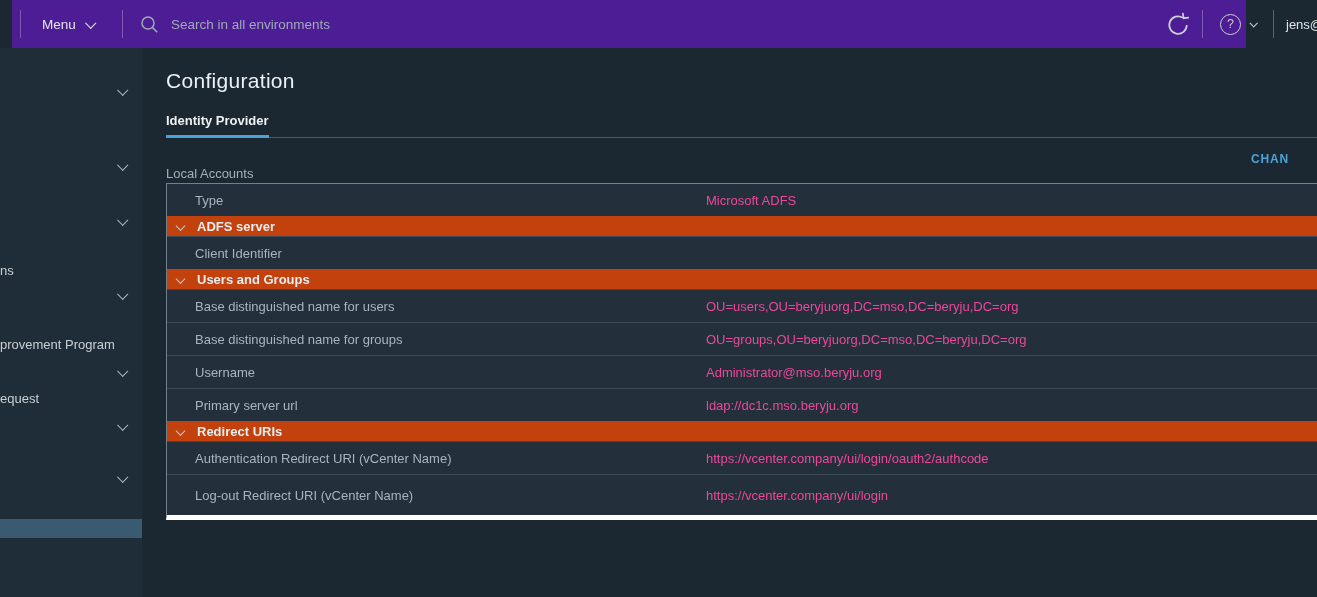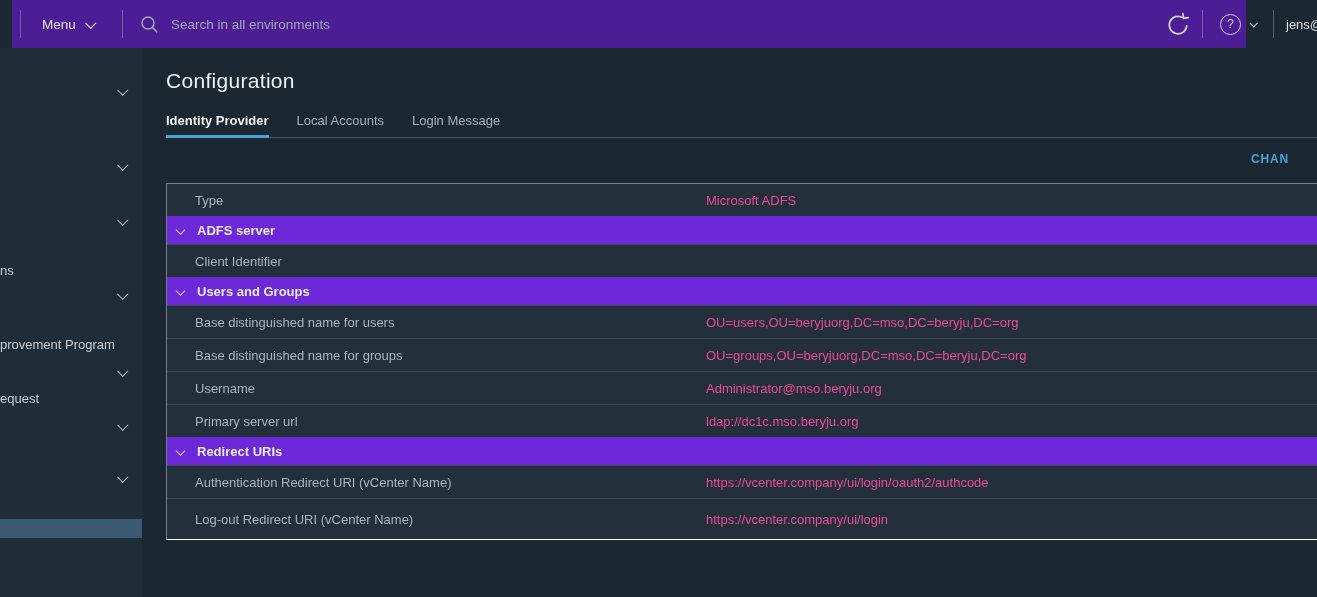--- a/index.html
+++ b/index.html
@@ -38,40 +38,40 @@
   .sidebar { position:absolute; top:48px; left:0; width:170px; height:549px;
              background:#1f2d38; border-right:1px solid #121a21; }
   .side-chev { position:absolute; left:118px; color:#a9b6bf; cursor:pointer; }
   .side-frag { position:absolute; left:0; color:#c9d0d5; font-size:13px; white-space:nowrap; cursor:pointer; }
   .side-selected { position:absolute; left:0; top:471px; width:142px; height:19px; background:#3a5a71; cursor:pointer; }
 
   
   .main { position:absolute; top:48px; left:142px; width:1175px; height:549px; background:#1b2832; }
   .page-title { position:absolute; left:24px; top:21px; font-size:21px; font-weight:300;
                 color:#eef1f3; letter-spacing:.3px; }
-  .tabs { position:absolute; left:24px; top:65px; display:flex; gap:28px; font-size:13px; }
+  .tabs { position:absolute; left:24px; top:65px; display:flex; gap:28px; font-size:13px;flex-direction:column; }
   .tab { color:#a3b0b9; padding-bottom:10px; cursor:pointer; white-space:nowrap; }
   .tab.active { color:#eef1f3; font-weight:bold; }
   .tabs-line { position:absolute; left:24px; top:89px; width:1151px; height:1px; background:#4a5a66; }
   .tab-underline { position:absolute; left:24px; top:87px; width:103px; height:3px; background:#49a3d9; }
   .change-link { position:absolute; left:1109px; top:104px; font-size:12px; font-weight:bold;
                  letter-spacing:.8px; color:#4aa3da; cursor:pointer; white-space:nowrap; }
 
   
   .config-table { position:absolute; left:24px; top:135px; width:1151px;
-                  border-left:1px solid #72818c; border-top:1px solid #72818c; border-bottom:1px solid #ffffff;
+                  border-left:1px solid #72818c; border-top:1px solid #72818c; border-bottom:5px solid #ffffff;
                   font-size:13px; }
   .t-row { position:relative; height:33px; background:#232f3b; border-top:1px solid #3c4a56; }
   .t-row:first-child { border-top:none; height:32px; }
   .t-row.tall { height:41px; }
   .t-label { position:absolute; left:28px; top:50%; transform:translateY(-50%);
              color:#a9b4bd; white-space:nowrap; }
   .t-value { position:absolute; left:539px; top:50%; transform:translateY(-50%);
              color:#ec4899; white-space:nowrap; }
-  .t-section { position:relative; height:28px; background:#6d28d9; border-top:none; cursor:pointer; }
+  .t-section { position:relative; height:20px; background:#c2410c; border-top:none; cursor:pointer; }
   .t-section .sec-chev { position:absolute; left:10px; top:50%; transform:translateY(-50%) rotate(45deg);
                          width:7px; height:7px; border-right:1.5px solid #c3ccd2; border-bottom:1.5px solid #c3ccd2; }
   .t-section .sec-title { position:absolute; left:30px; top:50%; transform:translateY(-50%);
                           color:#e8edf0; font-weight:bold; white-space:nowrap; }
 </style>
 </head>
 <body>
 
 <div class="topbar">
   <div class="tb-div d1"></div>

